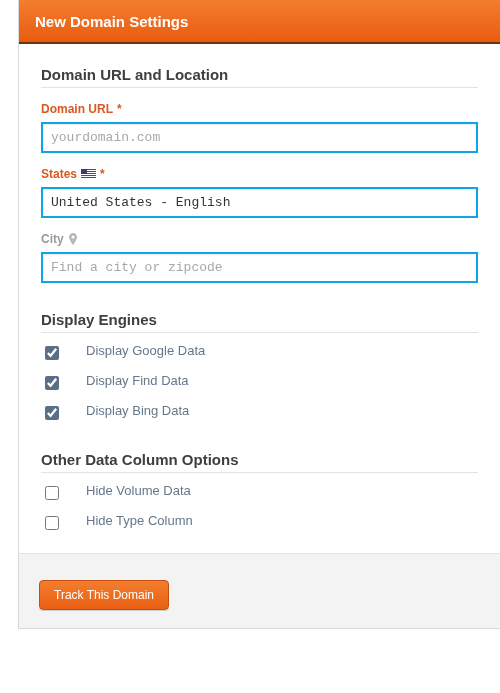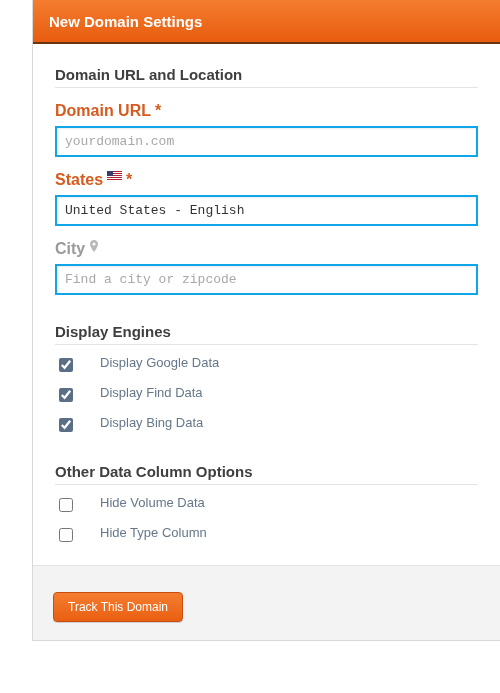--- a/index.html
+++ b/index.html
@@ -6,21 +6,21 @@
   body {
     margin: 0;
     padding: 0;
     font-family: Arial, Helvetica, sans-serif;
     font-size: 13px;
     color: #4a4a4a;
     background: #fff;
     width: 500px;
   }
   .panel {
-    margin-left: 32px;
+    margin-left: 18px;
     border: 1px solid #d9d9d9;
     border-top: none;
     border-right: none;
     background: #fff;
   }
   .panel-header {
     background: linear-gradient(to bottom, #f47d2f 0%, #e85c0f 100%);
     color: #fff;
     font-weight: bold;
     font-size: 15px;
@@ -36,24 +36,25 @@
     font-weight: bold;
     color: #3f3f3f;
     margin: 0 0 6px 0;
     padding-bottom: 4px;
     border-bottom: 1px solid #e3e3e3;
   }
   .section-title.top { margin-top: 0; }
   .section-title.gap { margin-top: 28px; }
   .field-label {
     color: #d75a1f;
-    font-size: 16px;
+    font-size: 12px;
     font-weight: bold;
     margin: 14px 0 6px 0;
     display: flex;
+    align-items: center;
     gap: 4px;
   }
   .field-label.muted { color: #9a9a9a; }
   .req { color: #d75a1f; }
   input[type="text"] {
     width: 100%;
     border: 2px solid #0ea5e9;
     padding: 6px 8px;
     font-size: 13px;
     color: #333;

